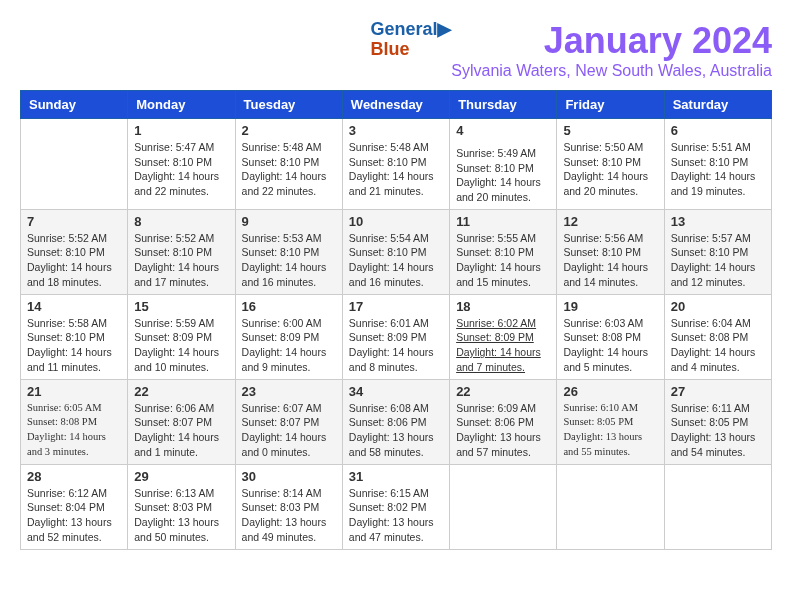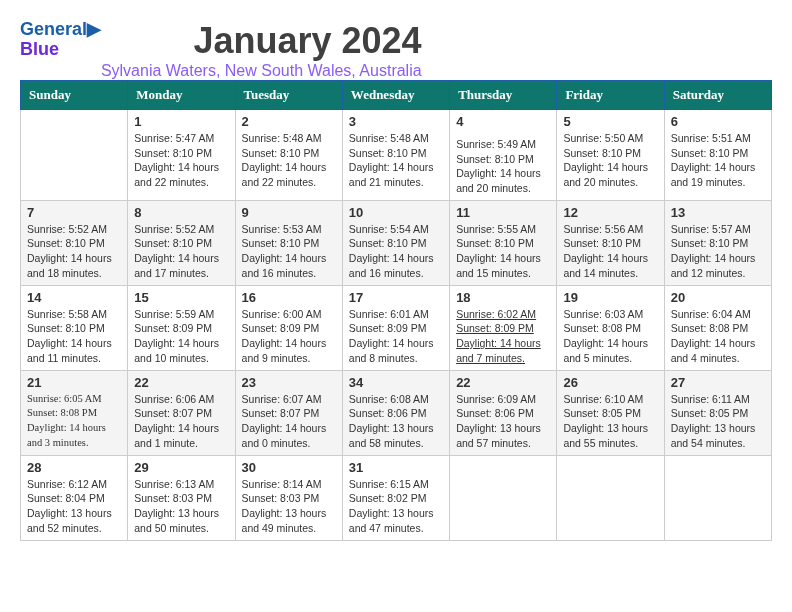--- a/index.html
+++ b/index.html
@@ -5,23 +5,23 @@
     * { box-sizing: border-box; margin: 0; padding: 0; }
     body {
       font-family: Arial, sans-serif;
       background: #fff;
       width: 792px;
       min-height: 612px;
       padding: 20px;
     }
     .header {
       display: flex;
-      justify-content: flex-start;
+      justify-content: flex-end;
       align-items: flex-start;
-      margin-bottom: 0;
+      margin-bottom: 10px;
     }
     .logo {
       display: flex;
       align-items: center;
       gap: 0;
     }
     .logo-text {
       font-size: 18px;
       font-weight: bold;
       color: #333;
@@ -29,21 +29,21 @@
     }
     .logo-text span {
       color: #1a5fa8;
     }
     .title-block {
       text-align: right;
     }
     .month-title {
       font-size: 36px;
       font-weight: bold;
-      color: #404040;
+      color: #8b5cf6;
     }
     .subtitle {
       font-size: 16px;
       color: #8b5cf6;
     }
     .calendar {
       width: 100%;
       border-collapse: collapse;
       font-size: 11px;
     }
@@ -74,31 +74,31 @@
     .day-info {
       color: #333;
       font-size: 10.5px;
       line-height: 1.4;
     }
     .empty-cell {
       background: #f9f9f9;
     }
     tr:nth-child(odd) td { background: #fff; }
     tr:nth-child(even) td { background: #f4f4f4; }
-    .calendar thead tr th { background: #0f766e; font-family: Liberation Serif, serif; }
+    .calendar thead tr th { background: #1d4ed8; }
   </style>
 </head>
 <body>
 
 <div class="header">
   <div class="logo">
     <div>
       <div class="logo-text">
         <span>General</span><span style="color:#1a5fa8">▶</span><br>
-        <span style="color:#6d28d9">Blue</span>
+        <span style="color:#c2410c">Blue</span>
       </div>
     </div>
   </div>
   <div class="title-block">
     <div class="month-title">January 2024</div>
     <div class="subtitle">Sylvania Waters, New South Wales, Australia</div>
   </div>
 </div>
 
 <table class="calendar">
@@ -292,21 +292,21 @@
         </td>
         <td>
           <span class="day-num">22</span>
           <div class="day-info" style="white-space: pre-line;">Sunrise: 6:09 AM
 Sunset: 8:06 PM
 Daylight: 13 hours
 and 57 minutes.</div>
         </td>
         <td>
           <span class="day-num">26</span>
-          <div class="day-info" style="white-space: pre-line;">Sunrise: 6:10 AM
+          <div class="day-info" style="white-space: pre-line; font-family: Liberation Serif, serif;">Sunrise: 6:10 AM
 Sunset: 8:05 PM
 Daylight: 13 hours
 and 55 minutes.</div>
         </td>
         <td>
           <span class="day-num">27</span>
           <div class="day-info" style="white-space: pre-line;">Sunrise: 6:11 AM
 Sunset: 8:05 PM
 Daylight: 13 hours
 and 54 minutes.</div>

